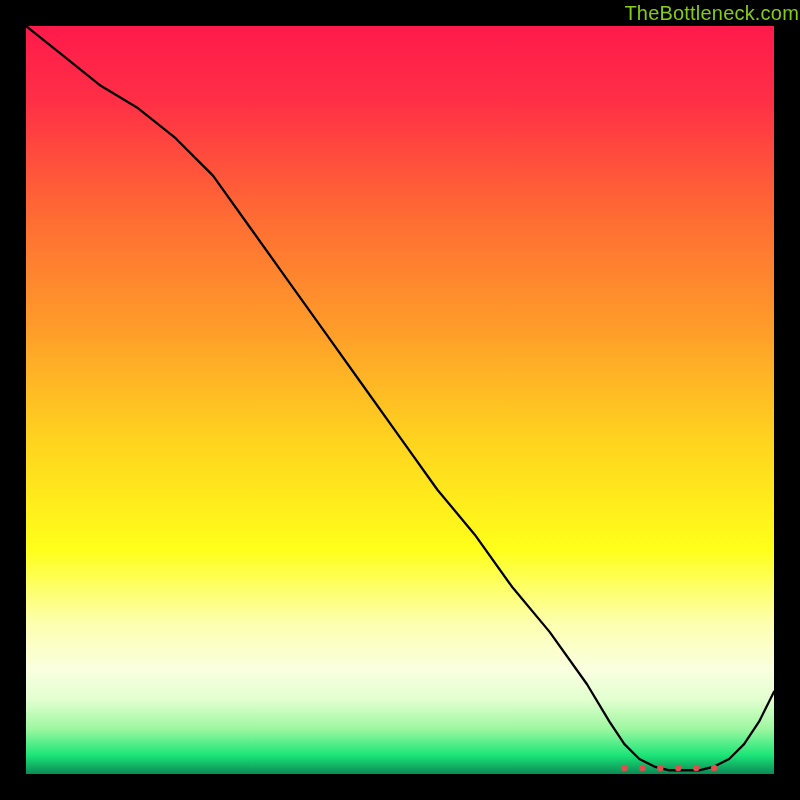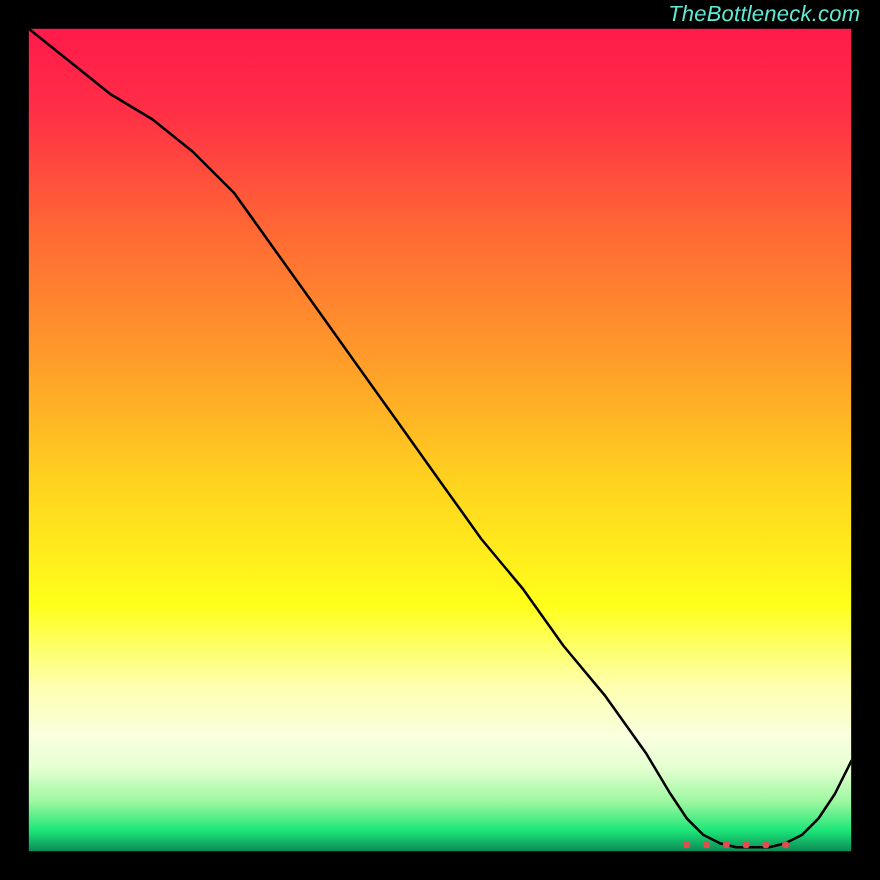--- a/index.html
+++ b/index.html
@@ -1,18 +1,18 @@
 <!DOCTYPE html>
 <html><head>
 <meta charset="utf-8">
 <style>
   * { margin: 0; padding: 0; box-sizing: border-box; }
   html, body { width: 800px; height: 800px; background: #000; font-family: Arial, sans-serif; overflow: hidden; }
   .frame { width: 800px; height: 800px; background: #000; position: relative; }
-  .watermark { position: absolute; top: 2px; right: 18px; color: #5eead4; font-size: 20px; font-weight: 500; letter-spacing: 0.2px; font-style: italic; }
+  .watermark { position: absolute; top: 2px; right: 1px; color: #84cc16; font-size: 20px; font-weight: 500; letter-spacing: 0.2px; }
   .plot-wrap { position: absolute; left: 26px; top: 26px; width: 748px; height: 748px; }
   svg { display: block; }
 </style>
 </head>
 <body>
 <div class="frame">
   <div class="watermark">TheBottleneck.com</div>
   <div class="plot-wrap">
     <svg id="chart-svg" width="748" height="748" viewBox="0 0 748 748" preserveAspectRatio="none">
         <defs>

